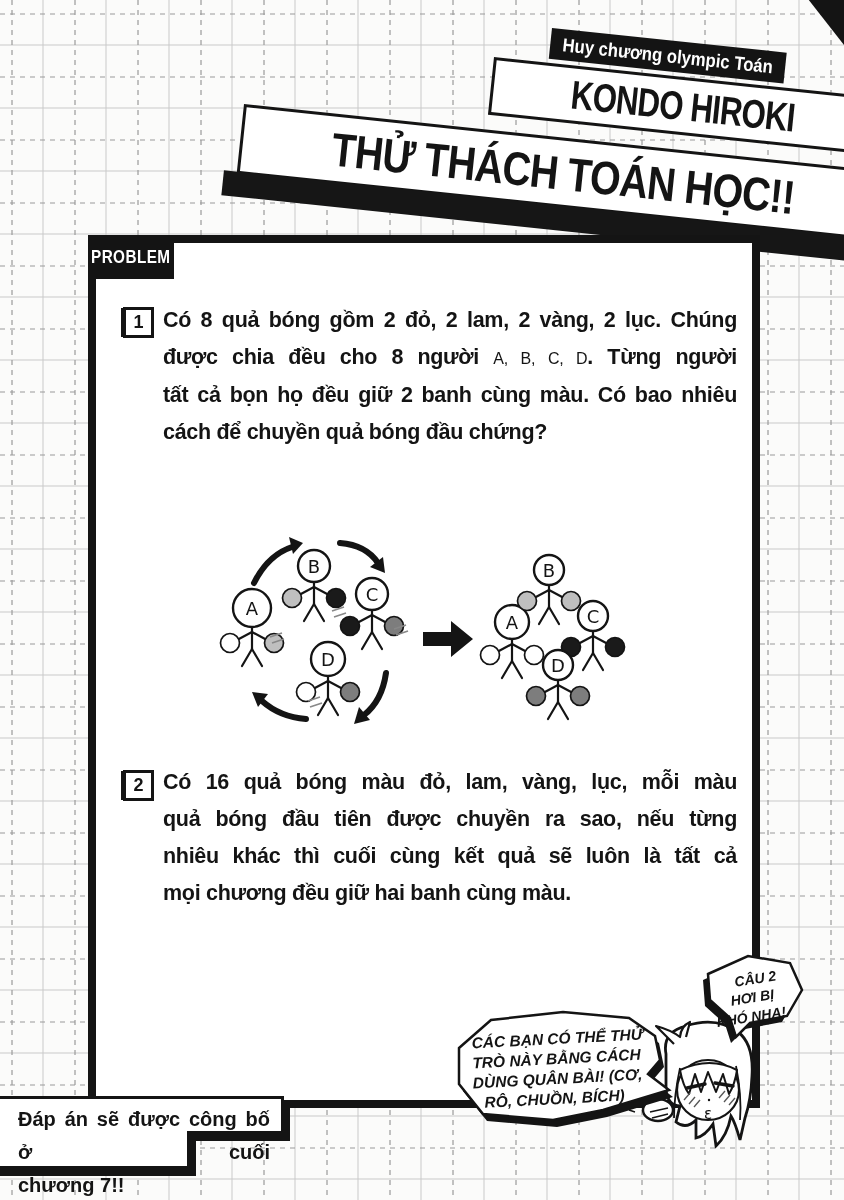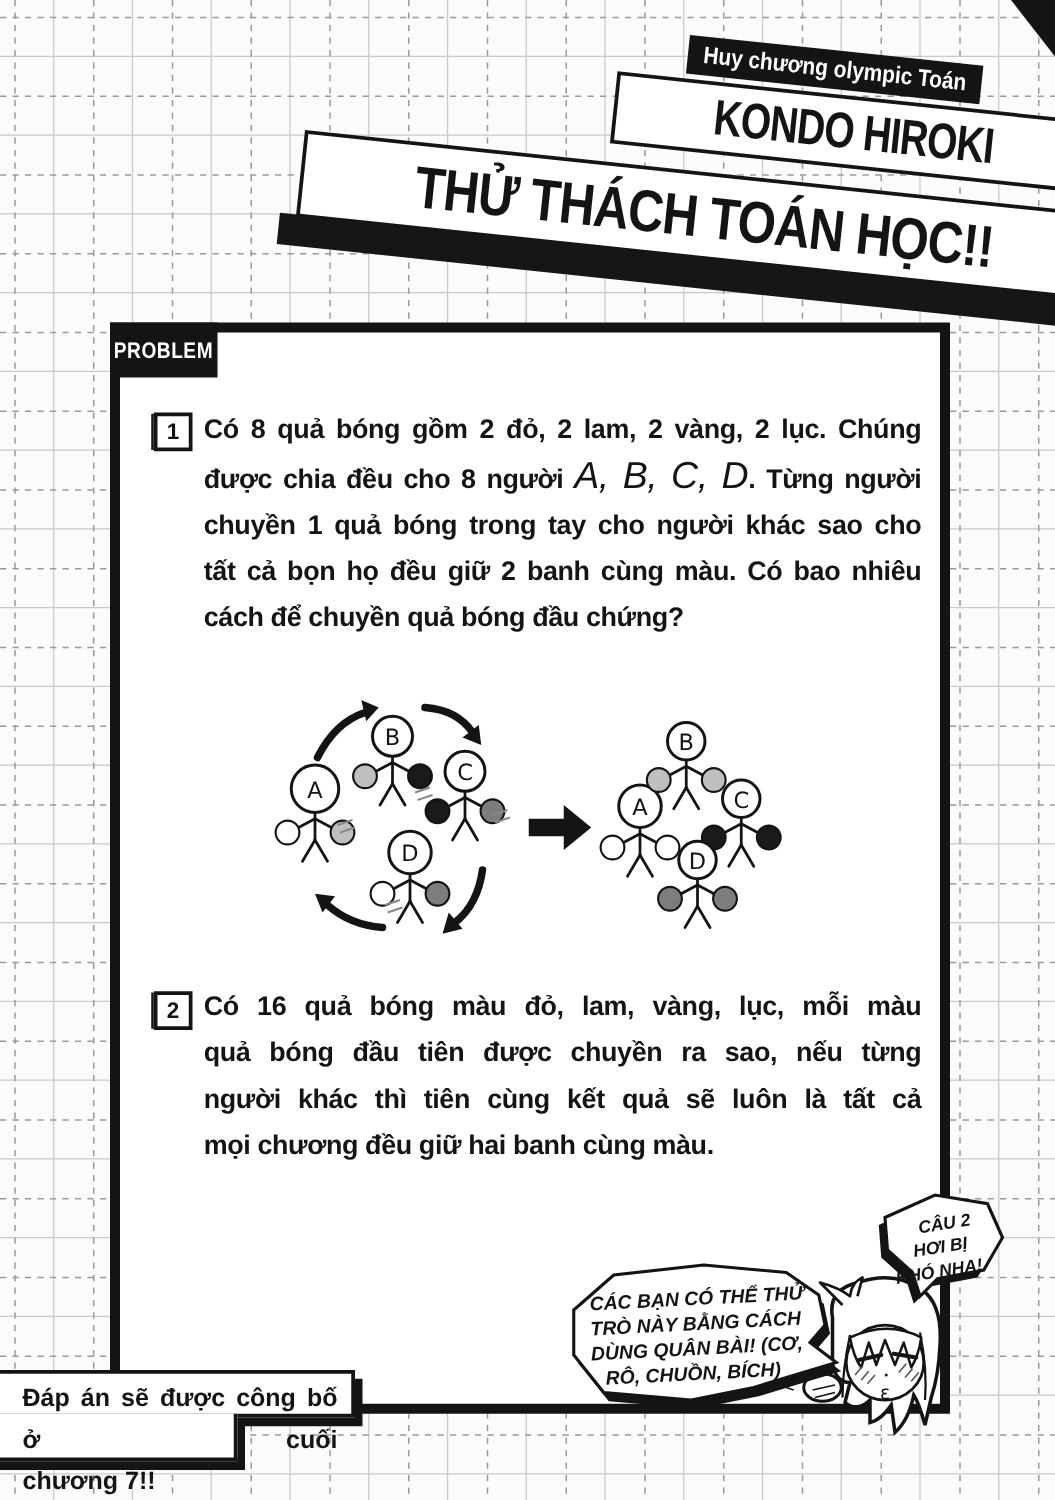--- a/index.html
+++ b/index.html
@@ -19,32 +19,32 @@
   .banner-title{left:244px;top:104px;width:644px;height:64px;background:#fff;
     border:3px solid #141414;transform:rotate(6deg);display:flex;align-items:center;justify-content:center;}
   .banner-title span{font-weight:bold;font-size:47px;letter-spacing:-1px;white-space:nowrap;
     transform:scaleX(.84);}
   .banner-title::after{content:"";position:absolute;left:-16px;right:-28px;top:calc(100% + 1px);
     height:25px;background:#161616;}
   .corner-wedge{position:absolute;left:804px;top:0;width:40px;height:48px;background:#141414;
     clip-path:polygon(12% 0,100% 0,100% 94%);z-index:2;}
   
   .problem-box{position:absolute;left:88px;top:235px;width:672px;height:873px;box-sizing:border-box;
-    background:#fff;border:8px solid #141414;z-index:3;margin-top:23px;}
+    background:#fff;border:8px solid #141414;z-index:3;}
   .problem-label{position:absolute;left:-8px;top:-8px;width:86px;height:44px;background:#141414;
     display:flex;align-items:center;justify-content:center;}
   .problem-label span{color:#fff;font-weight:bold;font-size:18px;letter-spacing:.5px;transform:scaleX(.85);}
   .pnum{position:absolute;width:25px;height:25px;border:3px solid #141414;background:#fff;
     font-weight:bold;font-size:18px;line-height:25px;text-align:center;
     box-shadow:-3px 0 0 -1px #141414;}
   .ptext{position:absolute;left:67px;width:574px;}
   .pline{font-weight:bold;font-size:21.5px;line-height:37px;letter-spacing:-.3px;
     text-align:justify;text-align-last:justify;white-space:normal;}
   .pline.plast{text-align-last:left;}
-  .seg-italic{font-style:italic;font-weight:normal;font-size:30px;}
+  .seg-italic{font-weight:normal;font-size:16px;}
   
   .overlay{position:absolute;z-index:6;}
   .mascot{position:absolute;z-index:5;}
   .bubble-text{font-style:italic;font-weight:bold;fill:#141414;
     font-family:"Liberation Sans",sans-serif;text-anchor:middle;}
   .answer-note{position:absolute;left:-8px;top:1096px;width:310px;height:90px;z-index:6;}
   .an-a,.an-b{position:absolute;background:#fff;border:3px solid #141414;box-sizing:border-box;}
   .an-a{left:0;top:0;width:292px;height:38px;box-shadow:6px 7px 0 #141414;}
   .an-b{left:0;top:35px;width:198px;height:38px;border-top:none;box-shadow:6px 7px 0 #141414;}
   .an-text{position:absolute;left:26px;top:7px;width:252px;font-weight:bold;font-size:20px;
@@ -138,21 +138,20 @@
 
   <div class="problem-box">
     <div class="problem-label">
       <span>PROBLEM</span>
     </div>
 
     <div class="pnum" style="left:27px;top:64px">1</div>
     <div class="ptext" style="top:59px">
         <div class="pline"><span>Có 8 quả bóng gồm 2 đỏ, 2 lam, 2 vàng, 2 lục. Chúng</span></div>
         <div class="pline"><span>được chia đều cho 8 người </span><span class="seg-italic">A, B, C, D</span><span>. Từng người</span></div>
-        <div class="pline"><span>chuyền 1 quả bóng trong tay cho người khác sao cho</span></div>
         <div class="pline"><span>tất cả bọn họ đều giữ 2 banh cùng màu. Có bao nhiêu</span></div>
         <div class="pline plast"><span>cách để chuyền quả bóng đầu chứng?</span></div>
       </div>
 
     <svg class="diagram-svg" id="diagram" width="480" height="240" viewBox="0 0 480 240">
         <g>
           <g>
             <line x1="82" y1="102" x2="82" y2="124" stroke="#141414" stroke-width="2.2" stroke-linecap="round"></line>
             <line x1="82" y1="107" x2="67" y2="115" stroke="#141414" stroke-width="2.2" stroke-linecap="round"></line>
             <line x1="82" y1="107" x2="97" y2="115" stroke="#141414" stroke-width="2.2" stroke-linecap="round"></line>
@@ -263,21 +262,21 @@
             <circle cx="388" cy="140" r="15" fill="#fff" stroke="#141414" stroke-width="2.4"></circle>
             <text x="388" y="147" text-anchor="middle" font-size="18" font-family="DejaVu Sans, sans-serif" fill="#141414">D</text>
           </g>
         </g>
       </svg>
 
     <div class="pnum" style="left:27px;top:527px">2</div>
     <div class="ptext" style="top:521px">
         <div class="pline"><span>Có 16 quả bóng màu đỏ, lam, vàng, lục, mỗi màu</span></div>
         <div class="pline"><span>quả bóng đầu tiên được chuyền ra sao, nếu từng</span></div>
-        <div class="pline"><span>người khác thì tiên cùng kết quả sẽ luôn là tất cả</span></div>
+        <div class="pline"><span>nhiêu khác thì cuối cùng kết quả sẽ luôn là tất cả</span></div>
         <div class="pline plast"><span>mọi chương đều giữ hai banh cùng màu.</span></div>
       </div>
   </div>
 
   <svg class="overlay" style="left:690px;top:948px" width="125" height="100" viewBox="0 0 125 100">
     <polygon points="18,26 58,8 100,15 112,42 97,68 60,75 46,89 40,70 20,52" transform="translate(-5,6)" fill="#141414"></polygon>
     <polygon points="18,26 58,8 100,15 112,42 97,68 60,75 46,89 40,70 20,52" fill="#fff" stroke="#141414" stroke-width="2.5"></polygon>
     <g transform="rotate(-9 64 48)">
       <text class="bubble-text" x="68" y="36" font-size="14">CÂU 2</text>
       <text class="bubble-text" x="62" y="54" font-size="14">HƠI BỊ</text>

